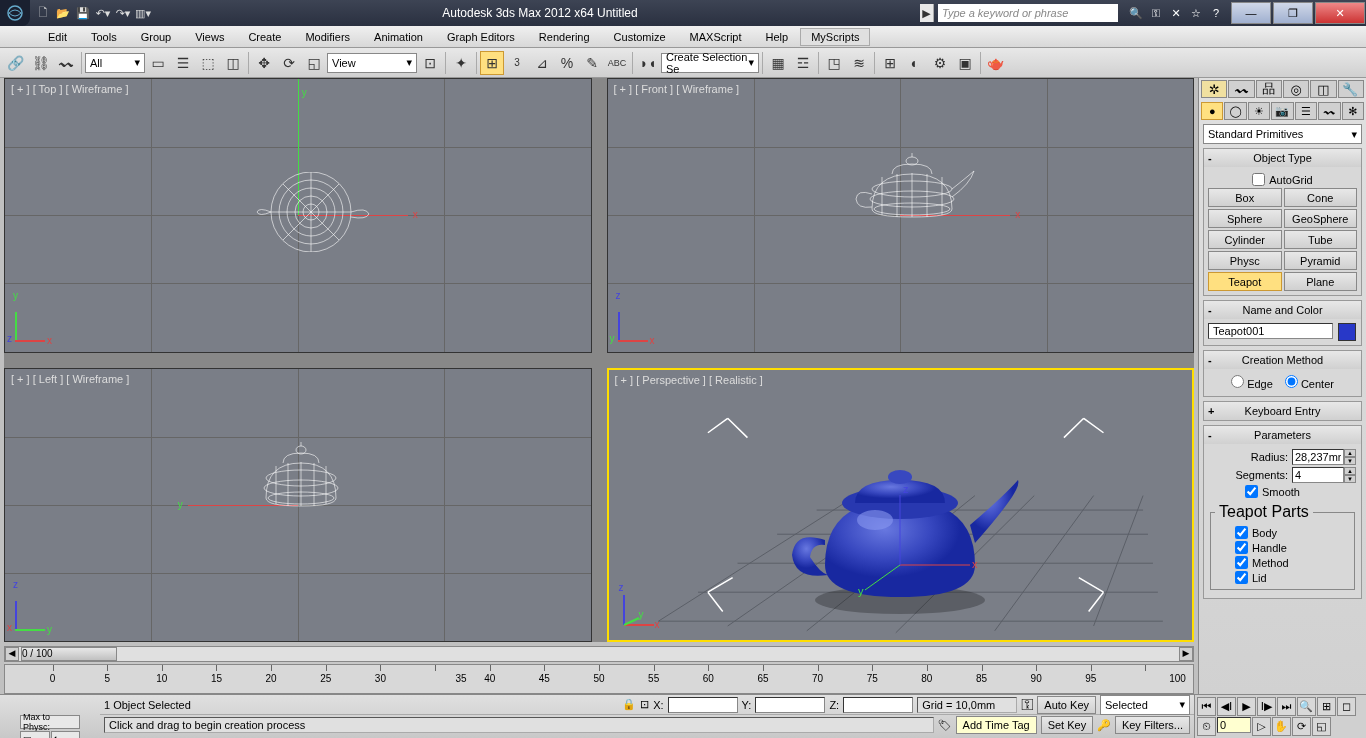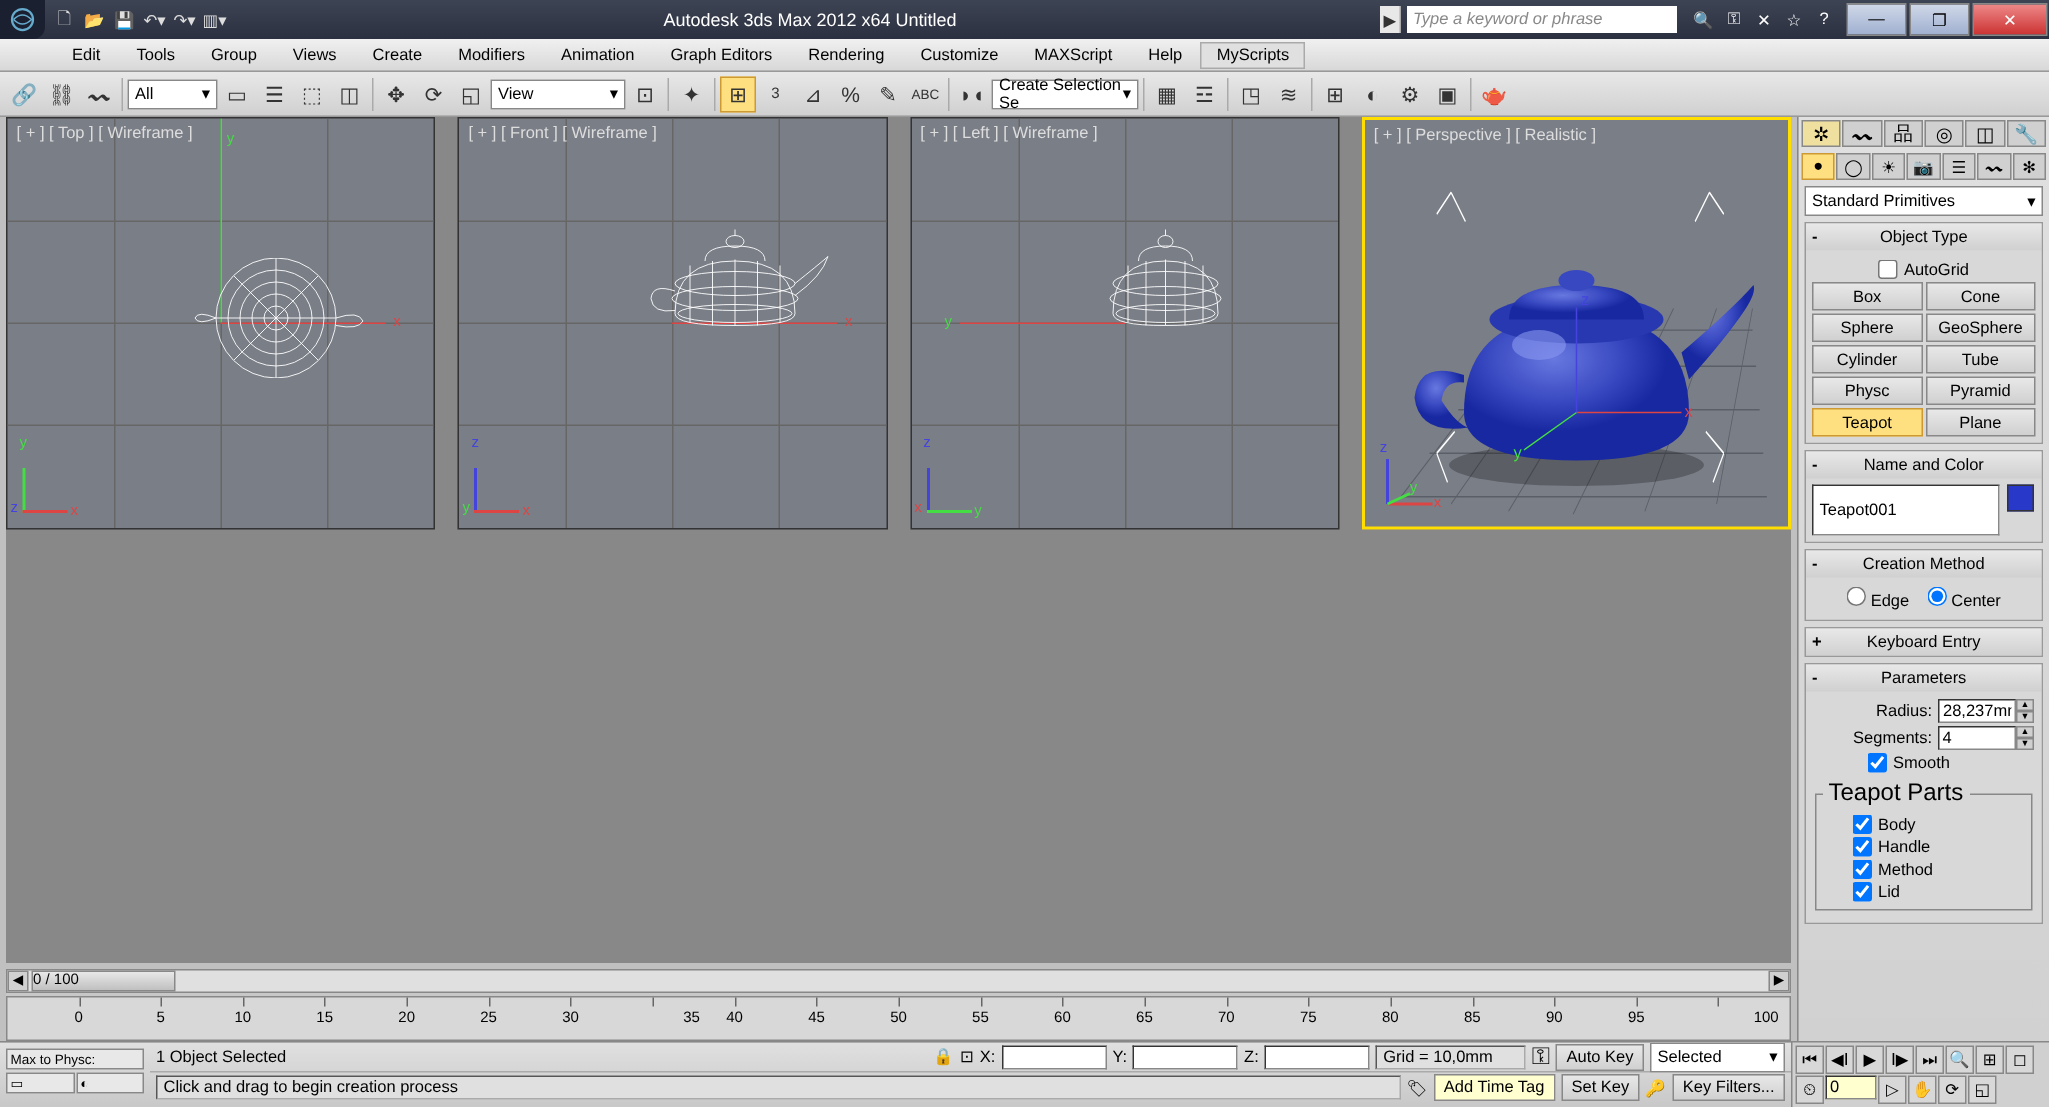--- a/index.html
+++ b/index.html
@@ -22,21 +22,21 @@
 .menu-item{padding:3px 12px;cursor:pointer}
 .menu-item.boxed{border:1px solid #aaa;background:#e0e0e0;padding:2px 10px}
 .toolbar{height:30px;background:linear-gradient(#e8e8e8,#d0d0d0);border-bottom:1px solid #999;display:flex;align-items:center;padding:0 4px;gap:1px}
 .tb-btn{width:24px;height:24px;border:1px solid transparent;display:flex;align-items:center;justify-content:center;cursor:pointer;font-size:14px;color:#333}
 .tb-btn.active{background:#ffe080;border-color:#cc9933}
 .tb-sep{width:1px;height:22px;background:#aaa;margin:0 2px}
 .tb-combo{height:20px;background:#fff;border:1px solid #888;padding:0 4px;display:flex;align-items:center}
 .tb-combo.narrow{width:60px}
 .tb-combo.med{width:90px}
 .tb-combo.wide{width:98px}
-.viewports{position:absolute;top:78px;left:4px;right:172px;bottom:96px;display:grid;grid-template-columns:1fr 1fr 1fr 1fr;grid-template-rows:1fr 1fr;gap:15px;background:#888}
+.viewports{position:absolute;top:78px;left:4px;right:172px;bottom:96px;display:grid;grid-template-columns:1fr 1fr;grid-template-rows:1fr 1fr;gap:15px;background:#888}
 .viewport{background:#7a7e87;position:relative;border:1px solid #333;overflow:hidden}
 .viewport.active{border:2px solid #ffde00}
 .vp-label{position:absolute;top:4px;left:6px;color:#ddd;font-size:11px;z-index:5}
 .vp-grid-h{position:absolute;left:0;right:0;height:1px;background:#666}
 .vp-grid-v{position:absolute;top:0;bottom:0;width:1px;background:#666}
 .vp-axis{position:absolute;bottom:10px;left:10px;width:40px;height:40px}
 .vp-axis-line{position:absolute;bottom:0;left:0}
 .axis-x{width:30px;height:2px;background:#d44;bottom:0}
 .axis-y{width:2px;height:30px;background:#4d4;left:0;bottom:0}
 .axis-z{width:2px;height:30px;background:#44d;left:0;bottom:0}
@@ -52,42 +52,42 @@
 .cmd-subtab.active{background:#ffe080;border-color:#cc9933}
 .cmd-dropdown{margin:2px 4px;height:20px;background:#fff;border:1px solid #888;display:flex;align-items:center;padding:0 4px;justify-content:space-between}
 .rollout{margin:2px 4px;border:1px solid #999}
 .rollout-header{height:18px;background:linear-gradient(#e8e8e8,#d0d0d0);display:flex;align-items:center;justify-content:center;position:relative;cursor:pointer;font-size:11px}
 .rollout-header .sign{position:absolute;left:4px;font-weight:bold}
 .rollout-body{padding:4px;background:#d8d8d8}
 .obj-grid{display:grid;grid-template-columns:1fr 1fr;gap:2px}
 .obj-btn{height:19px;border:1px solid #888;background:linear-gradient(#e8e8e8,#d0d0d0);display:flex;align-items:center;justify-content:center;cursor:pointer;font-size:11px}
 .obj-btn.active{background:#ffe080;border-color:#cc9933}
 .autogrid{display:flex;align-items:center;justify-content:center;gap:4px;padding:2px}
-.name-input{width:calc(100% - 24px);height:34px;background:#fff;border:1px inset #888;padding:0 4px}
+.name-input{width:calc(100% - 24px);height:16px;background:#fff;border:1px inset #888;padding:0 4px}
 .color-swatch{width:18px;height:18px;background:#2838c8;border:1px solid #333;display:inline-block;vertical-align:top;margin-left:2px}
 .radio-row{display:flex;gap:12px;justify-content:center;padding:2px}
 .param-row{display:flex;align-items:center;justify-content:flex-end;gap:4px;padding:1px}
 .param-row label{font-size:11px}
 .spinner{display:flex;align-items:center}
 .spinner input{width:52px;height:16px;border:1px inset #888;padding:0 2px;font-size:11px}
 .spinner-btns{display:flex;flex-direction:column}
 .spinner-btns span{width:12px;height:8px;background:#d0d0d0;border:1px solid #888;font-size:6px;line-height:6px;text-align:center;cursor:pointer}
 .fieldset{border:1px solid #888;margin:4px 2px;padding:4px}
 .fieldset legend{font-size:16px;padding:0 4px}
 .chk-row{display:flex;align-items:center;gap:4px;padding:1px 20px}
 .timeline-area{position:absolute;bottom:44px;left:4px;right:172px;height:48px;background:#c8c8c8}
 .time-scroll{height:16px;background:#e0e0e0;border:1px solid #888;display:flex;align-items:center}
 .time-scroll-btn{width:14px;height:14px;background:#d0d0d0;border:1px solid #888;text-align:center;font-size:9px;cursor:pointer}
 .time-scroll-track{flex:1;position:relative;height:14px}
 .time-slider{position:absolute;left:2px;width:96px;height:14px;background:linear-gradient(#e8e8e8,#c0c0c0);border:1px solid #888;text-align:left;font-size:10px}
 .ruler{height:30px;position:relative;border:1px solid #888;background:#d8d8d8;margin-top:2px}
 .ruler-tick{position:absolute;top:0;width:1px;height:6px;background:#666}
 .ruler-num{position:absolute;top:8px;font-size:10px;transform:translateX(-50%)}
 .statusbar{position:absolute;bottom:0;left:0;right:172px;height:44px;background:linear-gradient(#e0e0e0,#c8c8c8);border-top:1px solid #888;display:flex;align-items:stretch}
-.status-left{width:100px;padding:4px;display:flex;flex-direction:column;gap:2px}
+.status-left{width:100px;padding:20px;display:flex;flex-direction:column;gap:2px}
 .mini-btn{height:14px;background:#e8e8e8;border:1px solid #888;font-size:9px;display:flex;align-items:center;padding:0 2px}
 .status-mid{flex:1;display:flex;flex-direction:column}
 .status-row{height:20px;display:flex;align-items:center;gap:4px;padding:0 4px;border-bottom:1px solid #aaa}
 .status-row:last-child{border-bottom:none}
 .coord-field{width:70px;height:16px;background:#fff;border:1px inset #888;padding:0 2px}
 .coord-field.yellow{background:#ffffd0}
 .status-btn{height:18px;padding:0 6px;border:1px solid #888;background:linear-gradient(#e8e8e8,#d0d0d0);cursor:pointer;display:flex;align-items:center}
 .nav-controls{position:absolute;bottom:0;right:0;width:172px;height:44px;display:flex;flex-wrap:wrap;padding:2px;gap:1px;background:#d0d0d0;border-top:1px solid #888;border-left:1px solid #888}
 .nav-btn{width:19px;height:19px;border:1px solid #888;background:#d8d8d8;display:flex;align-items:center;justify-content:center;cursor:pointer;font-size:11px}
 .playback{display:flex;gap:1px}

